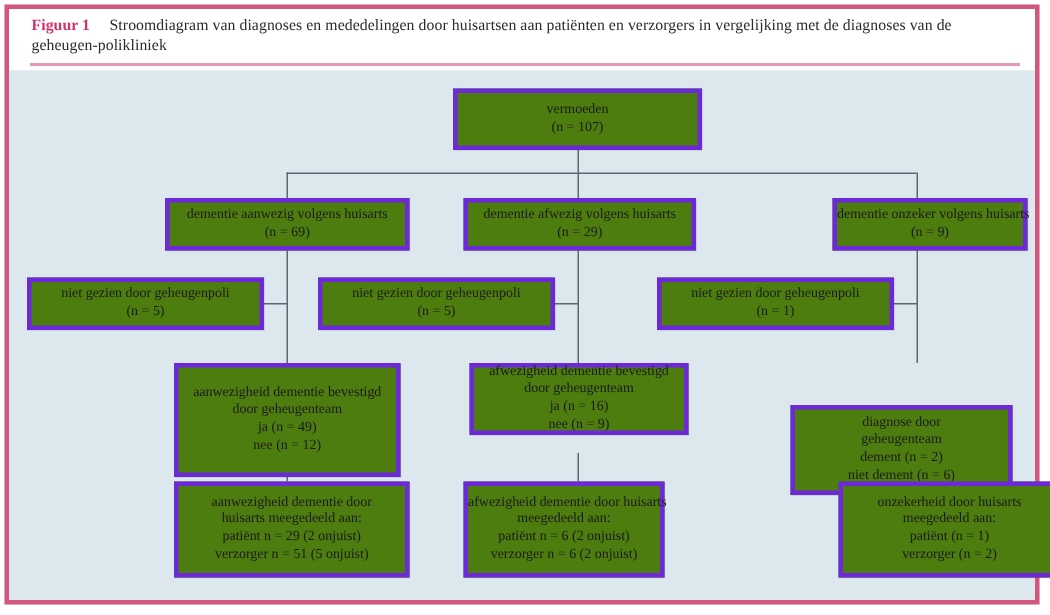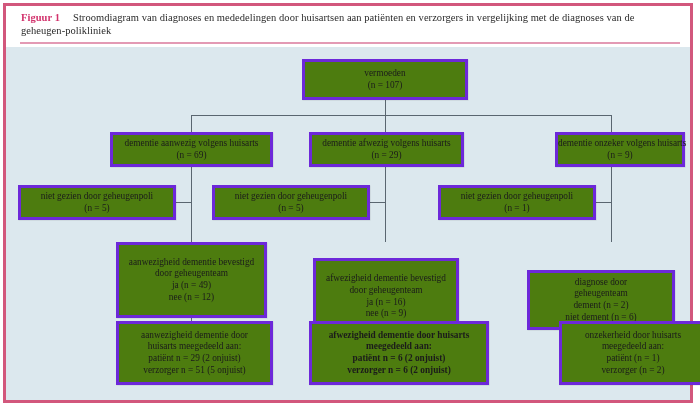--- a/index.html
+++ b/index.html
@@ -135,42 +135,42 @@
       <span class="ln">(n = 1)</span>
     </div>
 
     <div class="node" style="left:110px;top:195px;width:151px;height:76px;">
       <span class="ln">aanwezigheid dementie bevestigd</span>
       <span class="ln">door geheugenteam</span>
       <span class="ln">ja (n = 49)</span>
       <span class="ln">nee (n = 12)</span>
     </div>
 
-    <div class="node" style="left:307px;top:211px;width:146px;height:77px;">
+    <div class="node" style="left:307px;top:195px;width:146px;height:48px;">
       <span class="ln">afwezigheid dementie bevestigd</span>
       <span class="ln">door geheugenteam</span>
       <span class="ln">ja (n = 16)</span>
       <span class="ln">nee (n = 9)</span>
     </div>
 
     <div class="node" style="left:521px;top:195px;width:148px;height:60px;margin-top:28px;">
       <span class="ln">diagnose door</span>
       <span class="ln">geheugenteam</span>
       <span class="ln">dement (n = 2)</span>
       <span class="ln">niet dement (n = 6)</span>
     </div>
 
     <div class="node" style="left:110px;top:274px;width:157px;height:64px;">
       <span class="ln">aanwezigheid dementie door</span>
       <span class="ln">huisarts meegedeeld aan:</span>
       <span class="ln">patiënt n = 29 (2 onjuist)</span>
       <span class="ln">verzorger n = 51 (5 onjuist)</span>
     </div>
 
-    <div class="node" style="left:303px;top:274px;width:180px;height:64px;font-weight:bold;">
+    <div class="node" style="left:303px;top:274px;width:134px;height:64px;">
       <span class="ln">afwezigheid dementie door huisarts</span>
       <span class="ln">meegedeeld aan:</span>
       <span class="ln">patiënt n = 6 (2 onjuist)</span>
       <span class="ln">verzorger n = 6 (2 onjuist)</span>
     </div>
 
     <div class="node" style="left:521px;top:274px;width:148px;height:64px;margin-left:32px;">
       <span class="ln">onzekerheid door huisarts</span>
       <span class="ln">meegedeeld aan:</span>
       <span class="ln">patiënt (n = 1)</span>

